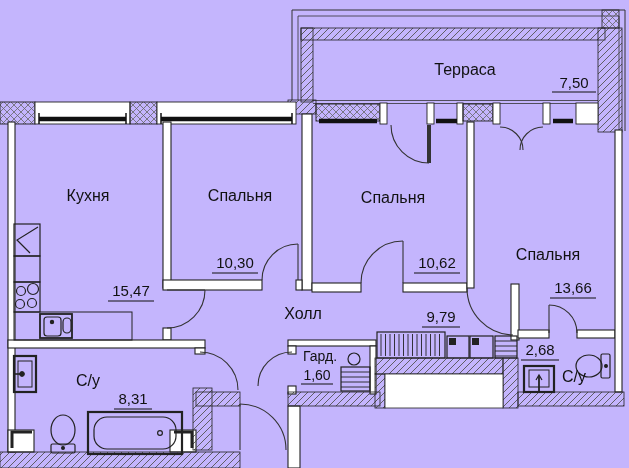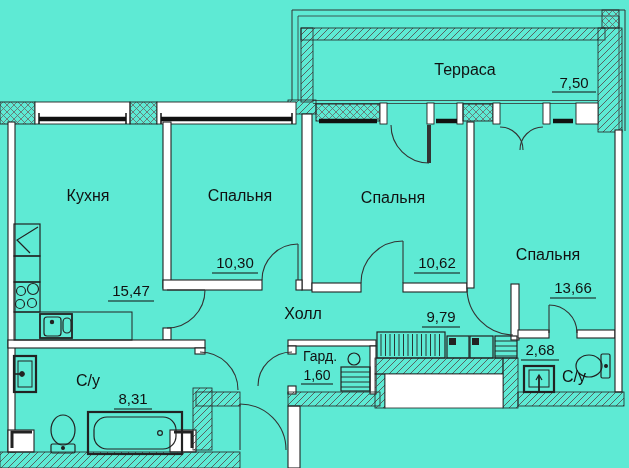--- a/index.html
+++ b/index.html
@@ -1,16 +1,16 @@
 <!DOCTYPE html>
 <html><head>
 <meta charset="utf-8">
 <style>
   html,body{margin:0;padding:0;background:#fff;}
-  .plan-wrap{width:629px;height:468px;background:#5eead4;position:relative;overflow:hidden;}
+  .plan-wrap{width:629px;height:468px;background:#c4b5fd;position:relative;overflow:hidden;}
   svg{display:block;}
   text{font-family:"Liberation Sans","DejaVu Sans",sans-serif;fill:#111;}
   .room-name{font-size:16px;}
   .room-area{font-size:15px;}
   .small{font-size:14px;}
 </style>
 </head>
 <body>
 
 <div class="plan-wrap">

